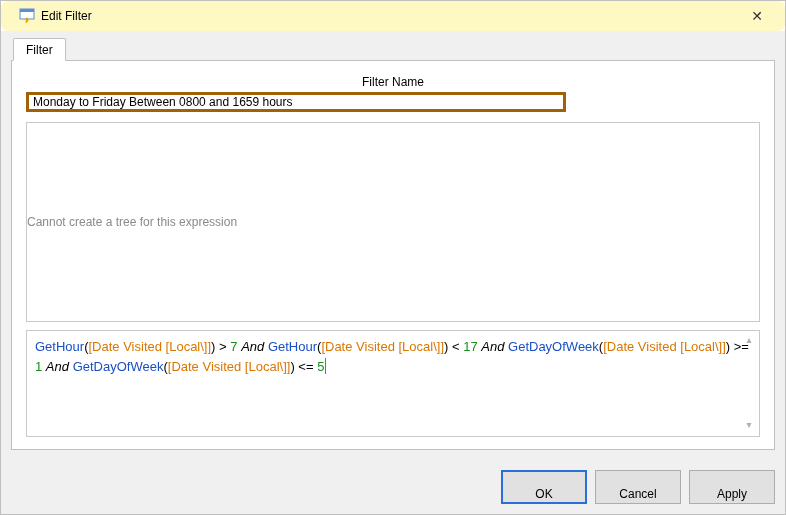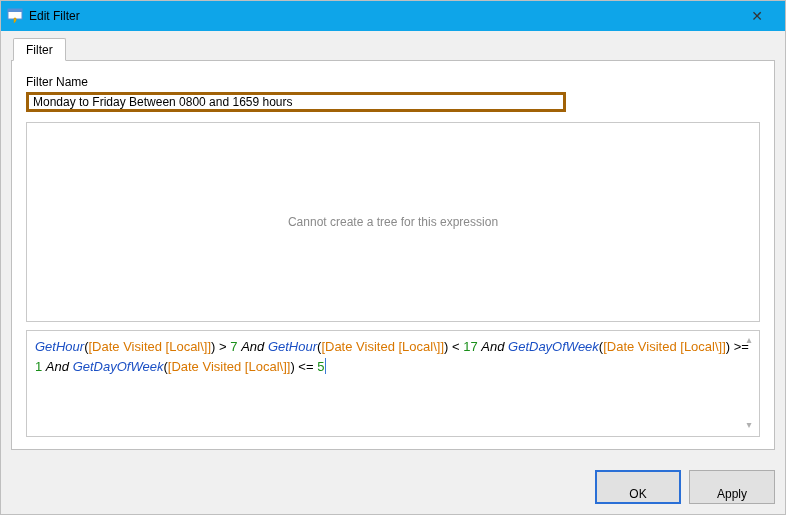--- a/index.html
+++ b/index.html
@@ -19,23 +19,24 @@
     box-sizing: border-box;
     border: 1px solid #bfbfbf;
     display: flex;
     flex-direction: column;
     background: #fff;
   }
   .titlebar {
     height: 30px;
     display: flex;
     align-items: center;
-    padding: 0 8px 0 6px;
-    background: #0ea5e9;
-    position: relative;
+    padding: 0 8px 0 18px;
+    background: #fef9c3;
+    position: relative;
+    border-radius: 7px;
   }
   .titlebar .icon {
     width: 16px;
     height: 16px;
     margin-right: 6px;
     display: inline-block;
     position: relative;
   }
   .titlebar .icon svg { display:block; }
   .titlebar .title {
@@ -86,39 +87,40 @@
     padding: 14px 14px 12px 14px;
     box-sizing: border-box;
     display: flex;
     flex-direction: column;
     position: relative;
     z-index: 1;
   }
   .field-label {
     font-size: 12px;
     margin-bottom: 3px;
+    text-align: center;
   }
   .name-input {
     width: 540px;
     height: 20px;
     box-sizing: border-box;
     border: 3px solid #a16207;
     padding: 1px 4px;
     font-family: inherit;
     font-size: 12px;
     background: #fff;
     outline: none;
   }
   .tree-area {
     margin-top: 10px;
     border: 1px solid #c9c9c9;
     height: 198px;
     display: flex;
     align-items: center;
-    justify-content: center;
+    justify-content: flex-start;
     color: #8a8a8a;
     font-size: 12px;
     background: #fff;
   }
   .expr-area {
     margin-top: 8px;
     border: 1px solid #c9c9c9;
     flex: 1;
     min-height: 96px;
     padding: 6px 8px;
@@ -134,21 +136,21 @@
     right: 4px;
     width: 12px;
     height: 12px;
     color: #b0b0b0;
     font-size: 10px;
     line-height: 10px;
     text-align: center;
   }
   .expr-area .scroll-up { top: 4px; }
   .expr-area .scroll-down { bottom: 4px; }
-  .tok-func { color: #1a4fc4; font-style: italic; }
+  .tok-func { color: #1a4fc4; }
   .tok-field { color: #d97700; }
   .tok-op { color: #000; }
   .tok-num { color: #1a8f1a; }
   .tok-paren { color: #000; }
   .tok-kw { color: #000; font-style: italic; }
   .caret {
     display: inline-block;
     width: 0;
     border-left: 1px solid #3a7bd5;
     height: 16px;
@@ -212,15 +214,16 @@
       <div class="expr-area">
         <span class="scroll-up">▴</span>
         <span id="expr-content"><span class="tok-func">GetHour</span><span class="tok-paren">(</span><span class="tok-field">[Date Visited [Local\]]</span><span class="tok-paren">)</span> <span class="tok-op">&gt;</span> <span class="tok-num">7</span> <span class="tok-kw">And</span> <span class="tok-func">GetHour</span><span class="tok-paren">(</span><span class="tok-field">[Date Visited [Local\]]</span><span class="tok-paren">)</span> <span class="tok-op">&lt;</span> <span class="tok-num">17</span> <span class="tok-kw">And</span> <span class="tok-func">GetDayOfWeek</span><span class="tok-paren">(</span><span class="tok-field">[Date Visited [Local\]]</span><span class="tok-paren">)</span> <span class="tok-op">&gt;=</span> <span class="tok-num">1</span> <span class="tok-kw">And</span> <span class="tok-func">GetDayOfWeek</span><span class="tok-paren">(</span><span class="tok-field">[Date Visited [Local\]]</span><span class="tok-paren">)</span> <span class="tok-op">&lt;=</span> <span class="tok-num">5</span></span><span class="caret"></span>
         <span class="scroll-down">▾</span>
       </div>
     </div>
   </div>
 
   <div class="button-row">
     <button class="btn default">OK</button>
+    <button class="btn">Cancel</button>
     <button class="btn">Apply</button>
   </div>
 </div>
 
 </body></html>

